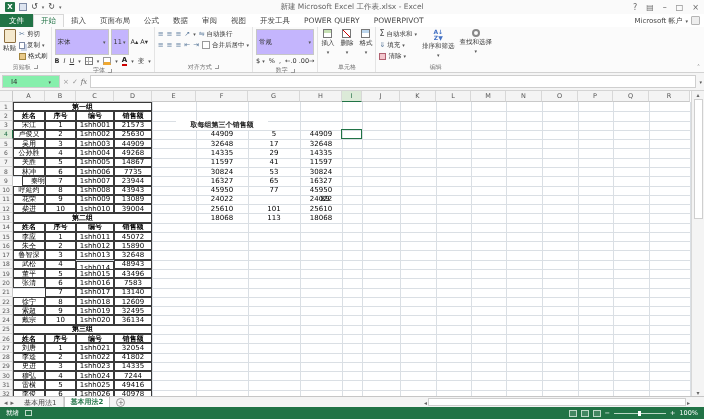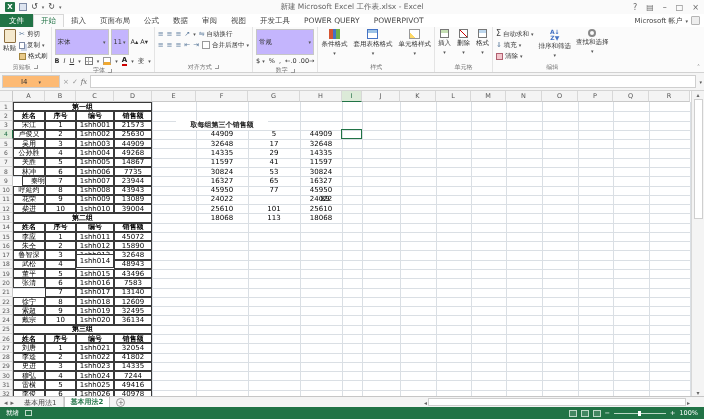--- a/index.html
+++ b/index.html
@@ -50,21 +50,21 @@
   .i-cs{width:11px;height:10px;border:1px solid #999;background:linear-gradient(45deg,#ffd966 30%,#fff 30%)}
   .i-ins{width:9px;height:9px;border:1px solid #777;background:linear-gradient(#c6e0b4,#c6e0b4) 0 0/100% 3px no-repeat,#fff}
   .i-del{width:9px;height:9px;border:1px solid #777;background:linear-gradient(45deg,transparent 45%,#c00 45%,#c00 55%,transparent 55%),#fff}
   .i-fmt{width:9px;height:9px;border:1px solid #777;background:linear-gradient(#bdd7ee,#bdd7ee) 0 0/100% 3px no-repeat,#fff}
   .sum{font-size:8px;color:#444;line-height:8px}
   .i-sort{font-size:6px;color:#4472c4;font-weight:bold;line-height:6px}
   .i-find{width:8px;height:8px;border:2px solid #888;border-radius:50%}
 
   
   .frow{height:18px;display:flex;align-items:center;background:#f5f5f5;border-bottom:1px solid #d4d4d4;padding:0 2px;gap:3px}
-  .namebox{width:58px;height:13px;background:#fdba74;border:1px solid #cfcfcf;display:flex;align-items:center;justify-content:space-between;padding:0 18px;font-size:7px;color:#333}
+  .namebox{width:58px;height:13px;background:#86efac;border:1px solid #cfcfcf;display:flex;align-items:center;justify-content:space-between;padding:0 8px;font-size:7px;color:#333}
   .fbtn{color:#9a9a9a;font-size:7px}
   .fx{font-style:italic;font-family:"DejaVu Serif",serif;color:#666}
   .finput{flex:1;height:13px;background:#fff;border:1px solid #cfcfcf}
 
   
   #grid{position:absolute;left:0;top:91px;width:704px;height:305px;background:#fff;overflow:hidden}
   .abs{position:absolute}
   .chdr{background:#f4f4f4;border-right:1px solid #d8d8d8;border-bottom:1px solid #c9c9c9;color:#555;font-size:6.5px;display:flex;align-items:center;justify-content:center}
   .chdr.hl{background:#dcead8;color:#1d6b43;border-bottom:1px solid #217346}
   .rhdr{background:#f4f4f4;border-right:1px solid #c9c9c9;border-bottom:1px solid #d8d8d8;color:#555;font-size:6px;display:flex;align-items:center;justify-content:center}
@@ -253,42 +253,20 @@
             <span class="sbtn">←.0 .00→</span>
           </div>
         </div>
       </div>
       <div class="rlabel">
           <span>数字</span>
           <span class="dlg"></span>
         </div>
     </div>
 
-    <div class="rgroup">
-      <div class="rbody" style="gap:6px">
-        <div class="bigbtn">
-          <span class="i-cond"></span>
-          <span>条件格式</span>
-            <span class="dd">▾</span>
-        </div>
-        <div class="bigbtn">
-          <span class="i-tbl"></span>
-          <span>套用表格格式</span>
-            <span class="dd">▾</span>
-        </div>
-        <div class="bigbtn">
-          <span class="i-cs"></span>
-          <span>单元格样式</span>
-            <span class="dd">▾</span>
-        </div>
-      </div>
-      <div class="rlabel">
-          <span>样式</span>
-        </div>
-    </div>
 
     <div class="rgroup">
       <div class="rbody" style="gap:6px">
         <div class="bigbtn">
           <span class="i-ins"></span>
           <span>插入</span>
             <span class="dd">▾</span>
         </div>
         <div class="bigbtn">
           <span class="i-del"></span>
@@ -515,21 +493,21 @@
       <div class="abs tcell" style="left: 13px; top: 150.2px; width: 32px; height: 9.28px;">朱仝</div>
       <div class="abs tcell" style="left: 45px; top: 150.2px; width: 31px; height: 9.28px;">2</div>
       <div class="abs tcell" style="left: 76px; top: 150.2px; width: 38px; height: 9.28px;">1shh012</div>
       <div class="abs tcell" style="left: 114px; top: 150.2px; width: 38px; height: 9.28px;">15890</div>
       <div class="abs tcell" style="left: 13px; top: 159.48px; width: 32px; height: 9.28px;">鲁智深</div>
       <div class="abs tcell" style="left: 45px; top: 159.48px; width: 31px; height: 9.28px;">3</div>
       <div class="abs tcell" style="left: 76px; top: 159.48px; width: 38px; height: 9.28px;">1shh013</div>
       <div class="abs tcell" style="left: 114px; top: 159.48px; width: 38px; height: 9.28px;">32648</div>
       <div class="abs tcell" style="left: 13px; top: 168.76px; width: 32px; height: 9.28px;">武松</div>
       <div class="abs tcell" style="left: 45px; top: 168.76px; width: 31px; height: 9.28px;">4</div>
-      <div class="abs tcell" style="left: 76px; top: 163px; width: 38px; height: 14px;">1shh014</div>
+      <div class="abs tcell" style="left: 76px; top: 170px; width: 38px; height: 14px;">1shh014</div>
       <div class="abs tcell" style="left: 114px; top: 168.76px; width: 38px; height: 9.28px;">48943</div>
       <div class="abs tcell" style="left: 13px; top: 178.04px; width: 32px; height: 9.28px;">董平</div>
       <div class="abs tcell" style="left: 45px; top: 178.04px; width: 31px; height: 9.28px;">5</div>
       <div class="abs tcell" style="left: 76px; top: 178.04px; width: 38px; height: 9.28px;">1shh015</div>
       <div class="abs tcell" style="left: 114px; top: 178.04px; width: 38px; height: 9.28px;">43496</div>
       <div class="abs tcell" style="left: 13px; top: 187.32px; width: 32px; height: 9.28px;">张清</div>
       <div class="abs tcell" style="left: 45px; top: 187.32px; width: 31px; height: 9.28px;">6</div>
       <div class="abs tcell" style="left: 76px; top: 187.32px; width: 38px; height: 9.28px;">1shh016</div>
       <div class="abs tcell" style="left: 114px; top: 187.32px; width: 38px; height: 9.28px;">7583</div>
       <div class="abs tcell" style="left: 13px; top: 196.6px; width: 32px; height: 9.28px; margin-left: 38px;">杨志</div>

